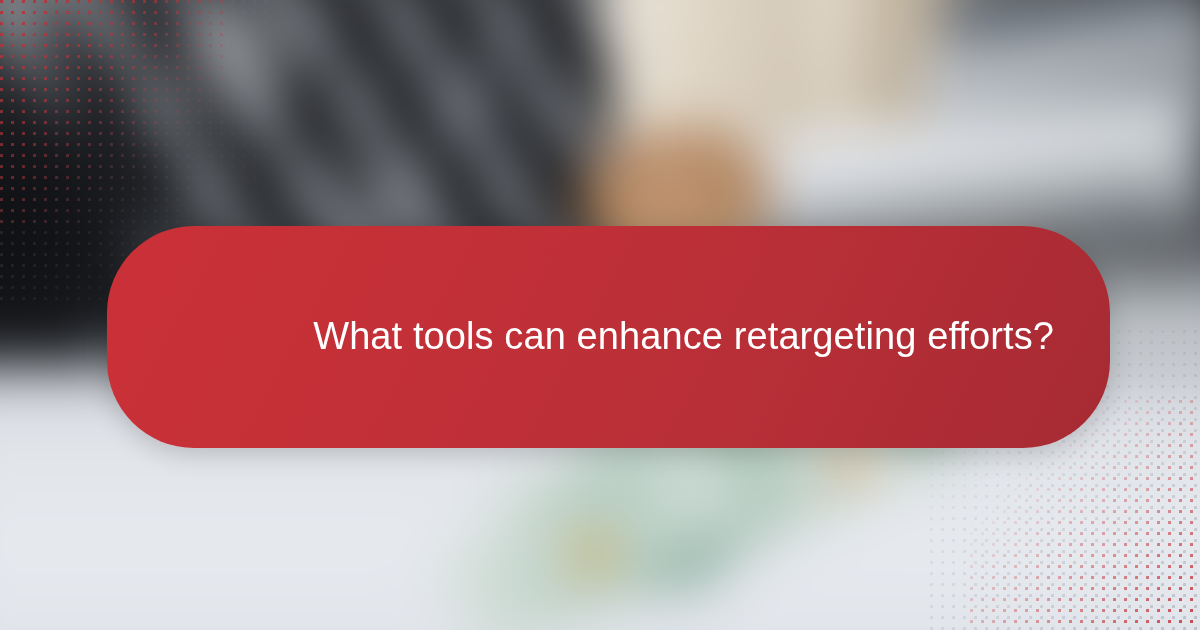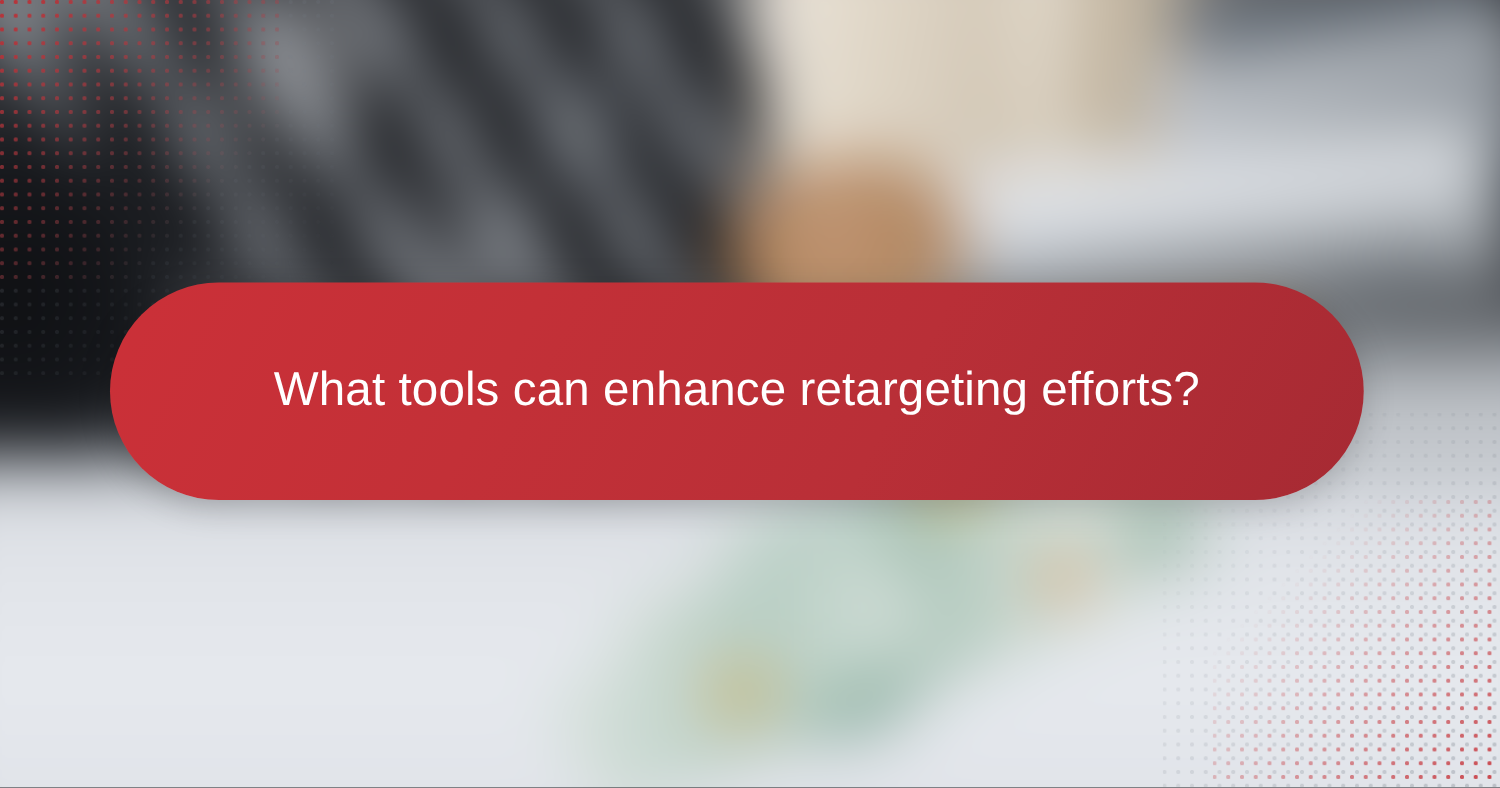--- a/index.html
+++ b/index.html
@@ -267,29 +267,29 @@
     background-image:
       radial-gradient(circle at 1.6px 1.6px, rgba(120,128,138,.40) 1.4px, rgba(0,0,0,0) 1.9px);
     background-size: 11px 11px;
     -webkit-mask-image: linear-gradient(to top left, rgba(0,0,0,.9) 0%, rgba(0,0,0,0) 88%);
     mask-image: linear-gradient(to top left, rgba(0,0,0,.9) 0%, rgba(0,0,0,0) 88%);
   }
 
   
   .pill {
     position: absolute;
-    left: 88px;
+    left: 107px;
     top: 226px;
     width: 1003px;
-    height: 174px;
+    height: 222px;
     border-radius: 87px;
     background: linear-gradient(118deg, #cb3038 0%, #c33037 32%, #b92f37 62%, #a62a33 100%);
     display: flex;
     align-items: center;
-    justify-content: center;
+    justify-content: flex-end;
     box-shadow: 0 6px 26px rgba(0,0,0,.18);
   }
 
   .pill-text {
     color: #ffffff;
     font-family: "Liberation Sans", sans-serif;
     font-size: 38px;
     font-weight: 400;
     letter-spacing: .1px;
     line-height: 1.2;

